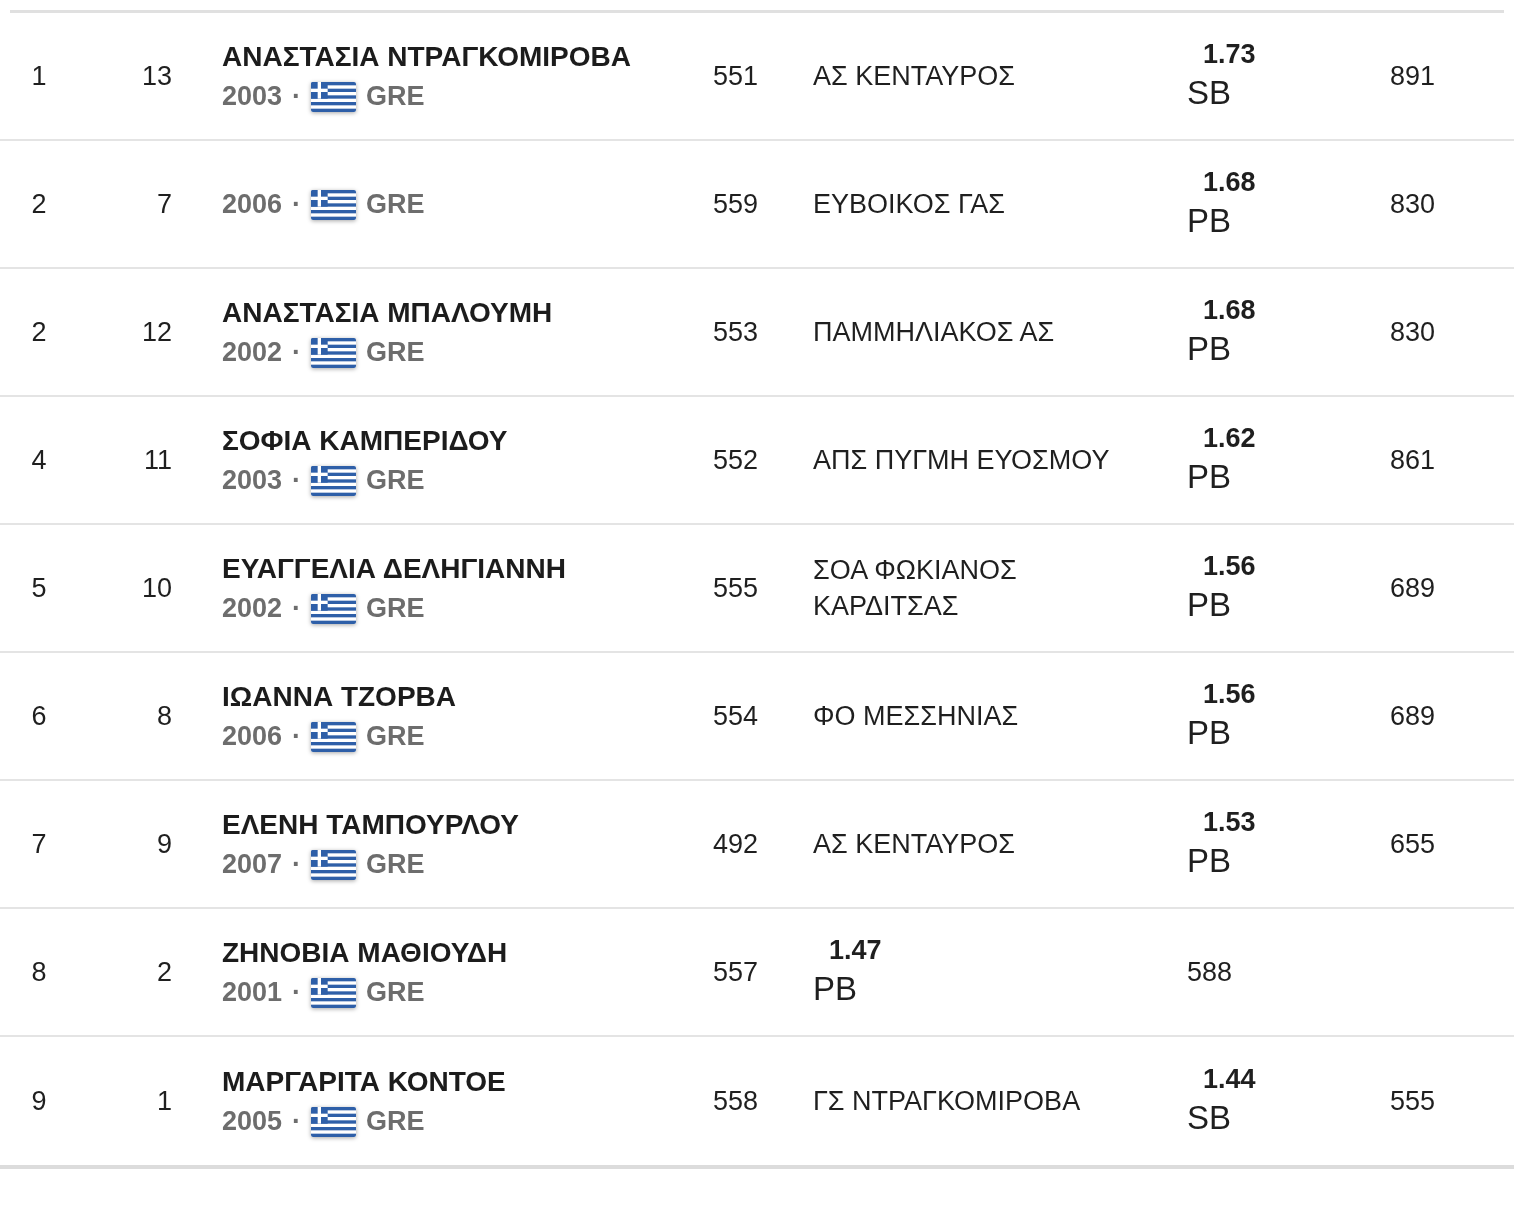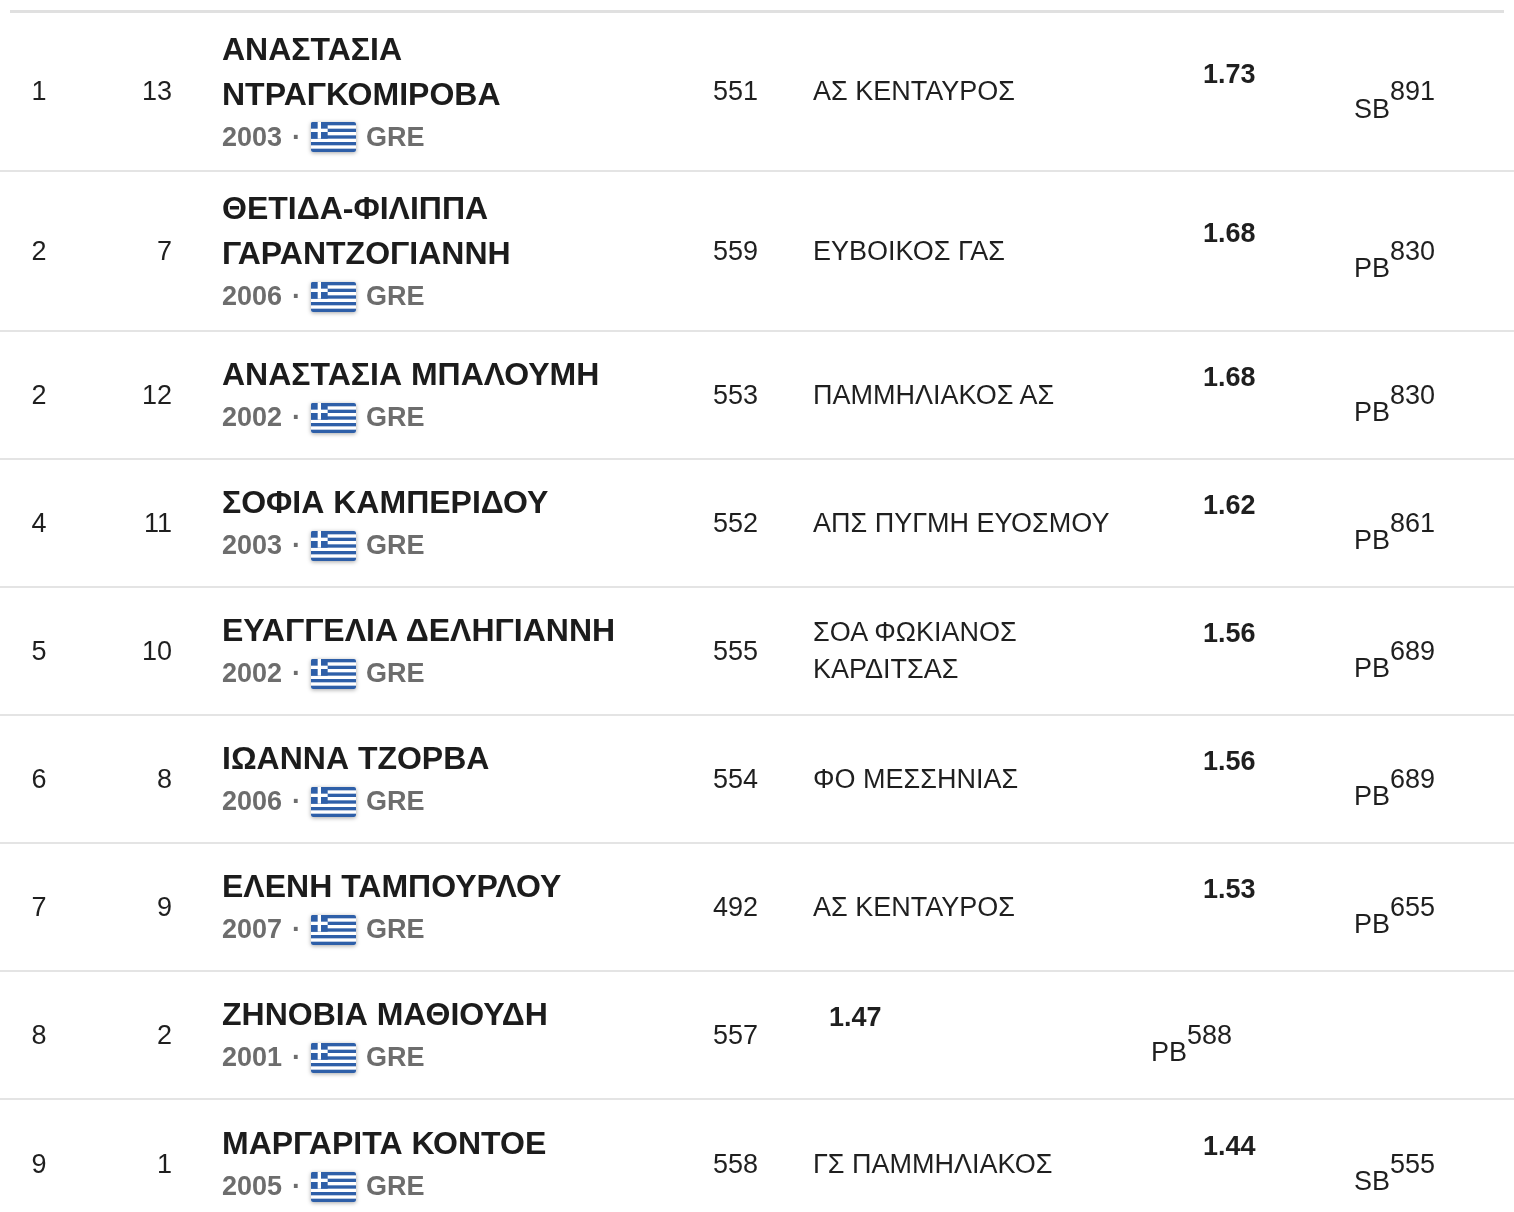--- a/index.html
+++ b/index.html
@@ -24,38 +24,38 @@
     border-bottom:2px solid #e4e4e4;
     background:#ffffff;
   }
   .row:last-child { border-bottom:none; }
 
   .cell { font-size:27px; line-height:1.35; color:#1f1f1f; }
   .cell.rank { text-align:center; }
   .cell.bib  { text-align:right; }
 
   .cell.name-cell { padding-left:50px; padding-right:45px; }
-  .athlete-name { font-weight:bold; font-size:32px; line-height:1.4; color:#1c1c1c; }
+  .athlete-name { font-weight:bold; font-size:28px; line-height:1.4; color:#1c1c1c; }
   .athlete-meta {
     display:flex; align-items:center; gap:10px;
     font-size:27px; line-height:1.4; color:#6d6d6d; margin-top:2px;font-weight:bold;
   }
   .dot { color:#6d6d6d; }
 
   .flag {
     display:inline-block; width:45px; height:30px; line-height:0;
     box-shadow:0 1px 4px rgba(0,0,0,0.35);
     border-radius:2px; overflow:hidden; background:#fff;
   }
   .flag svg { display:block; width:45px; height:30px; }
 
   .cell.club { padding-right:40px; }
 
   .mark-value { font-weight:bold; font-size:27px; line-height:1.3;margin-left:16px; }
-  .mark-note  { font-size:27px; line-height:1.3;text-align:right; }
+  .mark-note  { font-size:33px; line-height:1.3; }
 </style>
 </head>
 <body>
 
 <div class="top-line"></div>
 
 <div class="results-table">
   <div class="row">
     <div class="cell rank">1</div>
     <div class="cell bib">13</div>
@@ -86,21 +86,20 @@
       <div class="mark-value">1.73</div>
       <div class="mark-note">SB</div>
     </div>
     <div class="cell points">891</div>
   </div>
 
   <div class="row">
     <div class="cell rank">2</div>
     <div class="cell bib">7</div>
     <div class="cell name-cell">
-      <div class="athlete-name">ΘΕΤΙΔΑ-ΦΙΛΙΠΠΑ ΓΑΡΑΝΤΖΟΓΙΑΝΝΗ</div>
       <div class="athlete-meta">
         <span>2006</span>
         <span class="dot">·</span>
         <span class="flag">
           <svg viewBox="0 0 27 18" preserveAspectRatio="none" xmlns="http://www.w3.org/2000/svg">
             <rect x="0" y="0" width="27" height="18" fill="#ffffff"></rect>
             <rect x="0" y="0" width="27" height="2" fill="#2e5fa8"></rect>
             <rect x="0" y="4" width="27" height="2" fill="#2e5fa8"></rect>
             <rect x="0" y="8" width="27" height="2" fill="#2e5fa8"></rect>
             <rect x="0" y="12" width="27" height="2" fill="#2e5fa8"></rect>
@@ -337,21 +336,21 @@
             <rect x="0" y="16" width="27" height="2" fill="#2e5fa8"></rect>
             <rect x="0" y="0" width="10" height="10" fill="#2e5fa8"></rect>
             <rect x="4" y="0" width="2" height="10" fill="#ffffff"></rect>
             <rect x="0" y="4" width="10" height="2" fill="#ffffff"></rect>
           </svg>
         </span>
         <span>GRE</span>
       </div>
     </div>
     <div class="cell entry">558</div>
-    <div class="cell club">ΓΣ ΠΑΜΜΗΛΙΑΚΟΣ</div>
+    <div class="cell club">ΓΣ ΝΤΡΑΓΚΟΜΙΡΟΒΑ</div>
     <div class="cell mark">
       <div class="mark-value">1.44</div>
       <div class="mark-note">SB</div>
     </div>
     <div class="cell points">555</div>
   </div>
 </div>
 
 <div class="bottom-line"></div>
 

